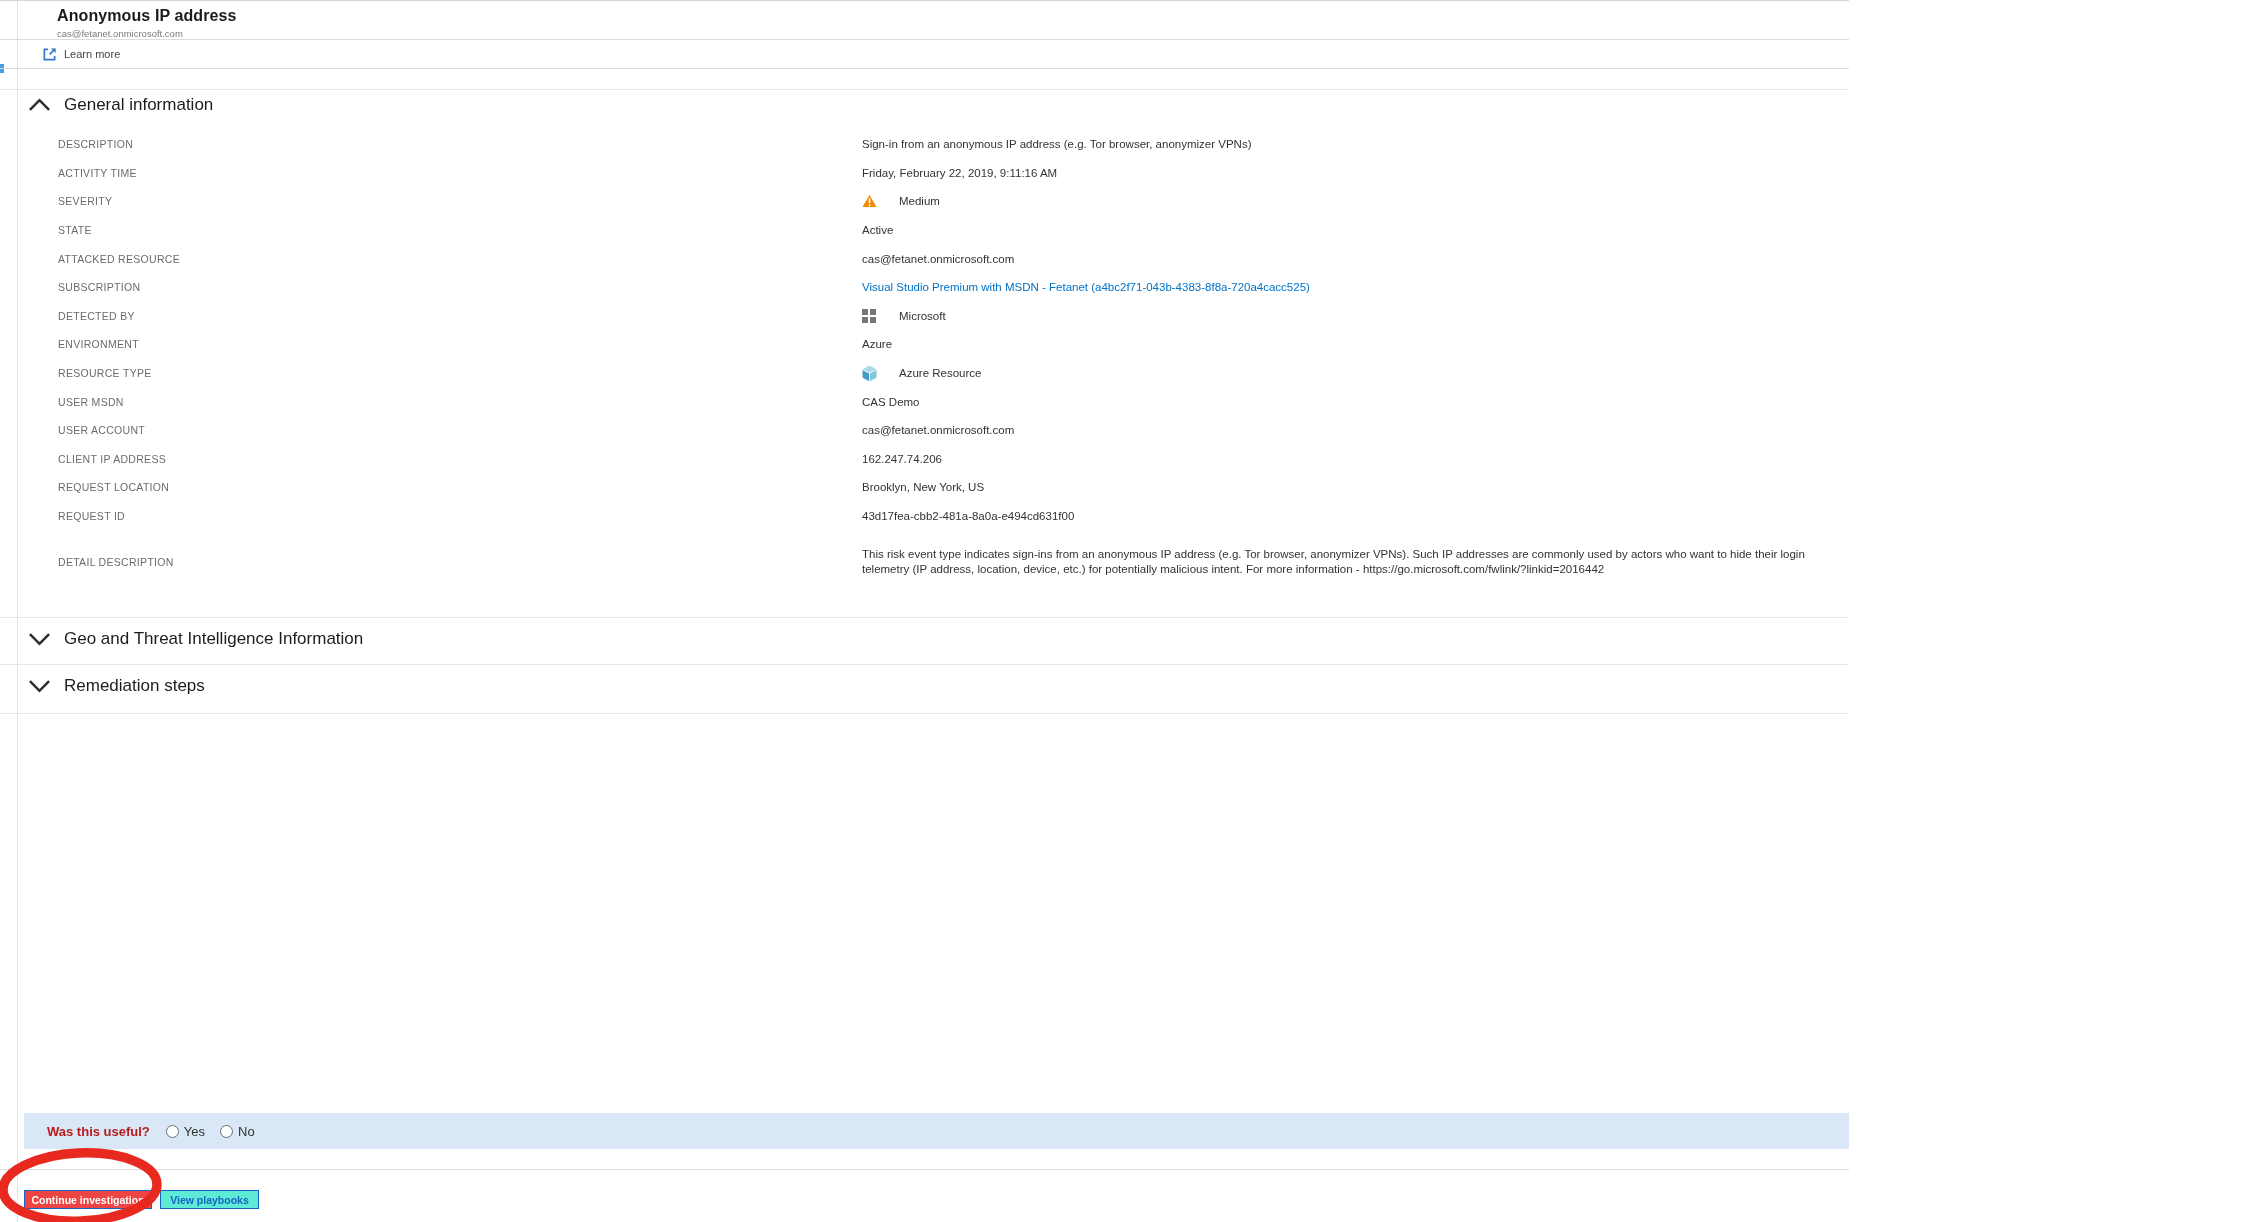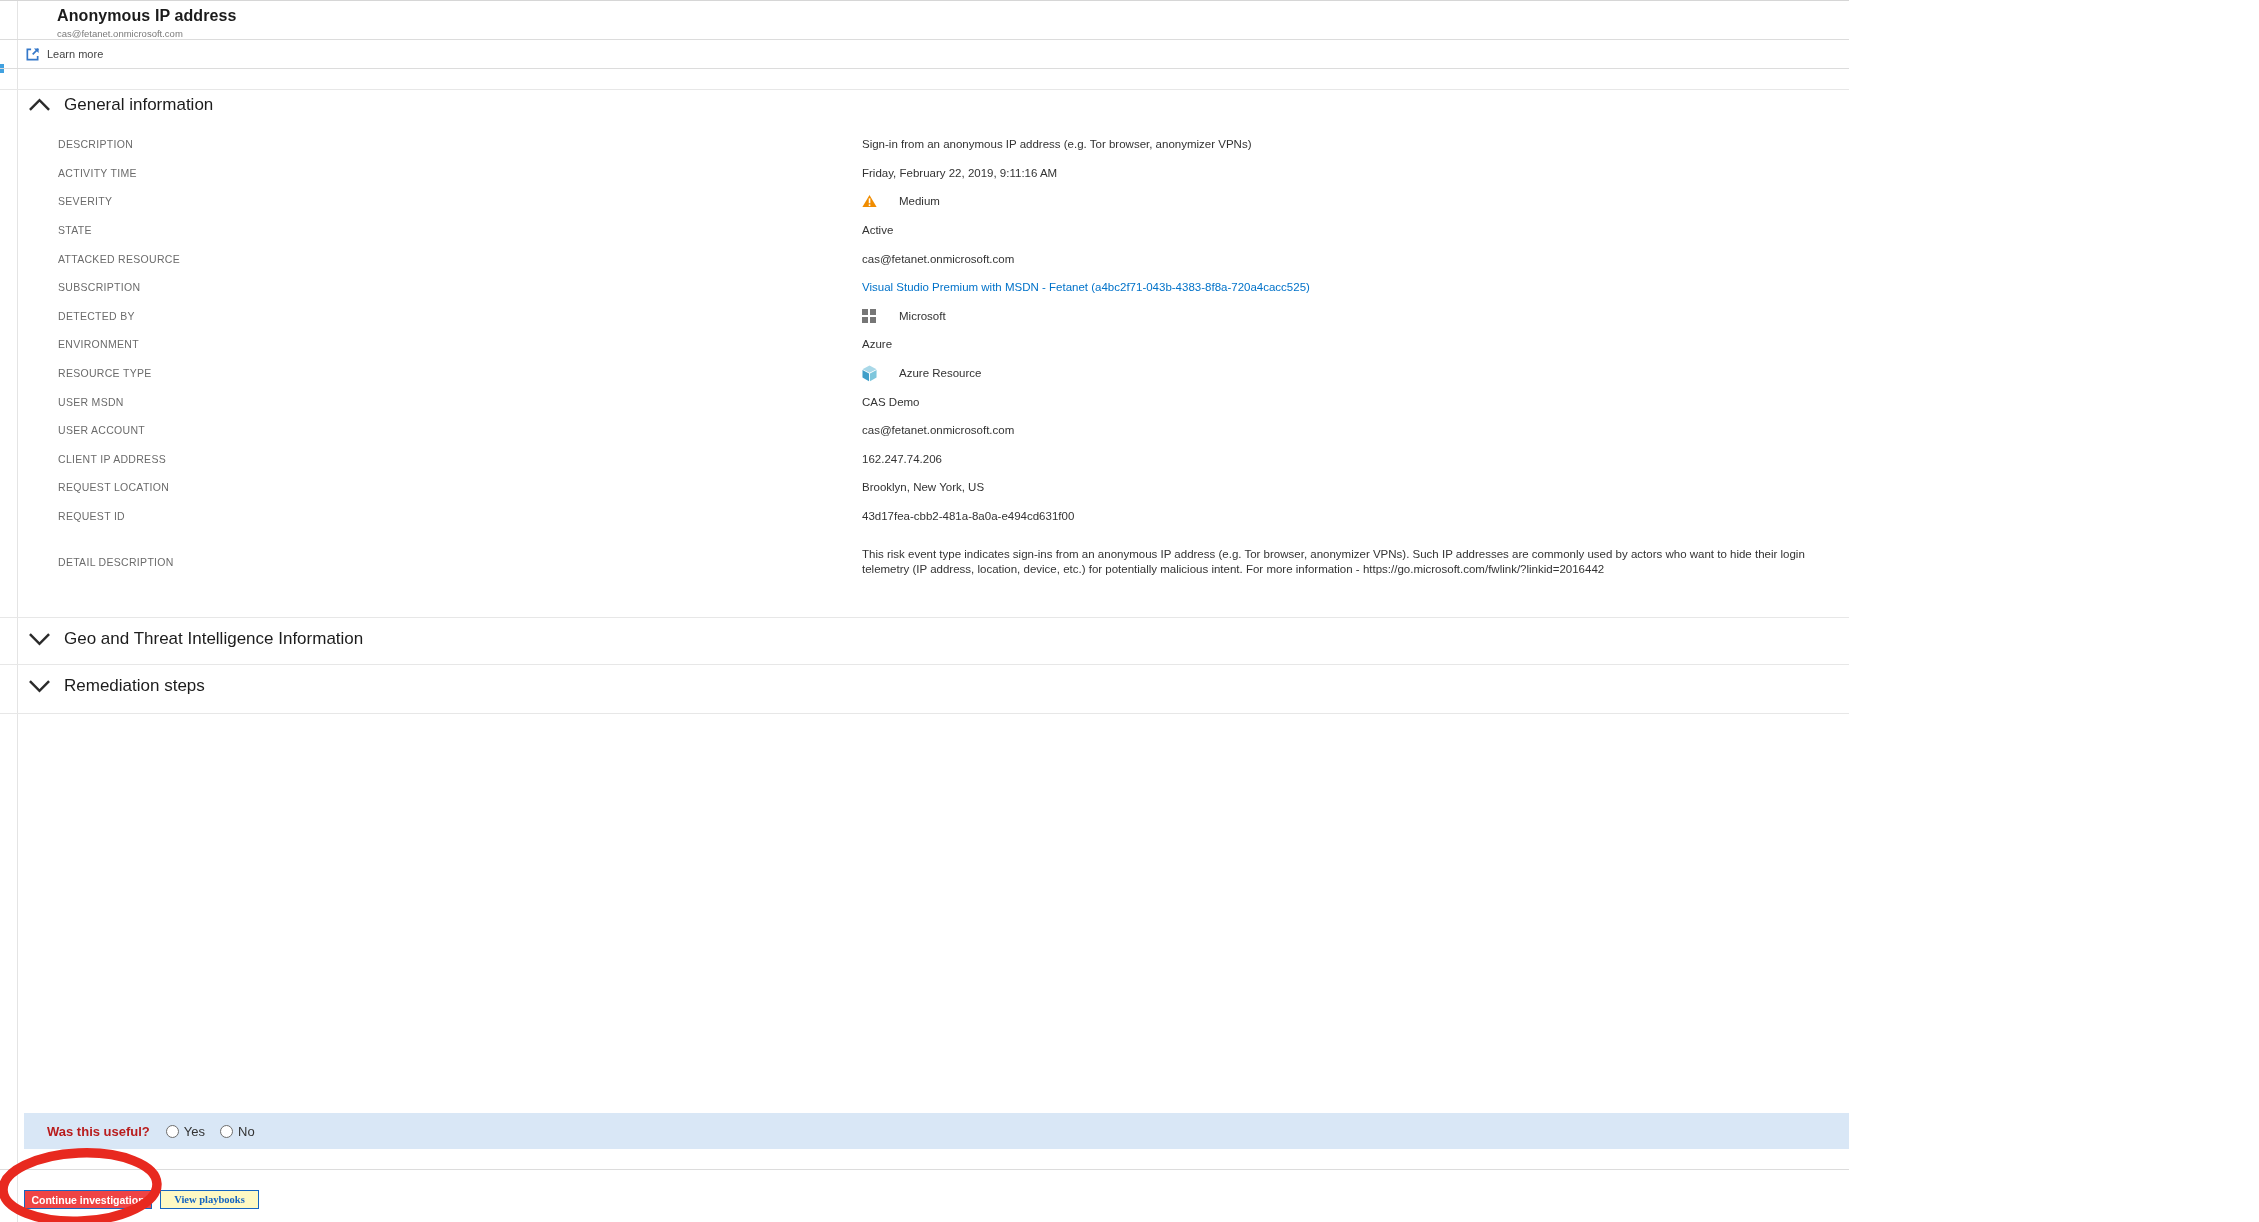--- a/index.html
+++ b/index.html
@@ -6,21 +6,21 @@
   body{font-family:"Liberation Sans","DejaVu Sans",sans-serif;color:#252525;}
   .canvas{position:relative;width:1849px;height:1222px;background:#fff;overflow:hidden;border-top:1px solid #d6d6d6;}
   .vline{position:absolute;left:17px;top:0;width:1px;height:1222px;background:#e4e4e4;}
   .hline{position:absolute;left:0;right:0;height:1px;background:#e7e7e7;}
   .hline.dark{background:#dcdcdc;}
   .blue-dash{position:absolute;left:0;top:63px;width:4px;height:9px;background:#41a1e0;}
 
   .title{position:absolute;left:57px;top:6px;font-size:16px;font-weight:bold;color:#1b1b1b;letter-spacing:0.1px;}
   .subtitle{position:absolute;left:57px;top:27px;font-size:9.5px;color:#7a7a7a;}
 
-  .learnmore{position:absolute;left:25px;top:43px;height:20px;display:flex;align-items:center;cursor:pointer;}
+  .learnmore{position:absolute;left:42px;top:43px;height:20px;display:flex;align-items:center;cursor:pointer;}
   .learnmore .lm-label{font-size:11px;color:#444;margin-left:7px;}
 
   .sec-head{position:absolute;display:flex;align-items:center;cursor:pointer;}
   .sec-head .chev{margin-right:13px;display:inline-flex;}
   .sec-head .sec-title{font-size:17px;color:#1c1c1c;}
 
   .fields{position:absolute;left:58px;top:129px;right:10px;}
   .frow{display:flex;align-items:center;height:28.6px;}
   .frow.tall{height:44px;margin-top:10px;}
   .flabel{width:804px;flex:0 0 804px;font-size:10.5px;color:#6b6b6b;letter-spacing:0.3px;}
@@ -32,23 +32,23 @@
   .feedback{position:absolute;left:24px;right:0;top:1112px;height:36px;background:#d9e7f6;display:flex;align-items:center;}
   .feedback .q{font-size:13px;font-weight:bold;color:#b91c1c;margin-left:23px;}
   .radio{width:13px;height:13px;border:1px solid #6e6e6e;border-radius:50%;background:#fff;box-sizing:border-box;cursor:pointer;}
   .radio-label{font-size:13px;color:#333;margin-left:5px;cursor:pointer;}
   .r1{margin-left:16px;}
   .r2{margin-left:15px;}
 
   .btn-primary{position:absolute;left:24px;top:1189px;width:128px;height:19px;background:#ef4444;border:1px solid #1565c0;color:#fff;
     font-size:10.5px;font-weight:bold;display:flex;align-items:center;justify-content:center;box-sizing:border-box;cursor:pointer;
     font-family:"Liberation Sans",sans-serif;}
-  .btn-secondary{position:absolute;left:160px;top:1189px;width:99px;height:19px;background:#fef9c3;border:1px solid #1565c0;color:#1565c0;
+  .btn-secondary{position:absolute;left:160px;top:1189px;width:99px;height:19px;background:#5eead4;border:1px solid #1565c0;color:#1565c0;
     font-size:10.5px;font-weight:bold;display:flex;align-items:center;justify-content:center;box-sizing:border-box;cursor:pointer;
-    font-family:Liberation Serif, serif;}
+    font-family:Liberation Sans, sans-serif;}
 
   .annotation{position:absolute;left:0;top:0;pointer-events:none;}
 </style>
 </head>
 <body>
 
 <div class="canvas">
   <div class="vline"></div>
   <div class="blue-dash"></div>
 

